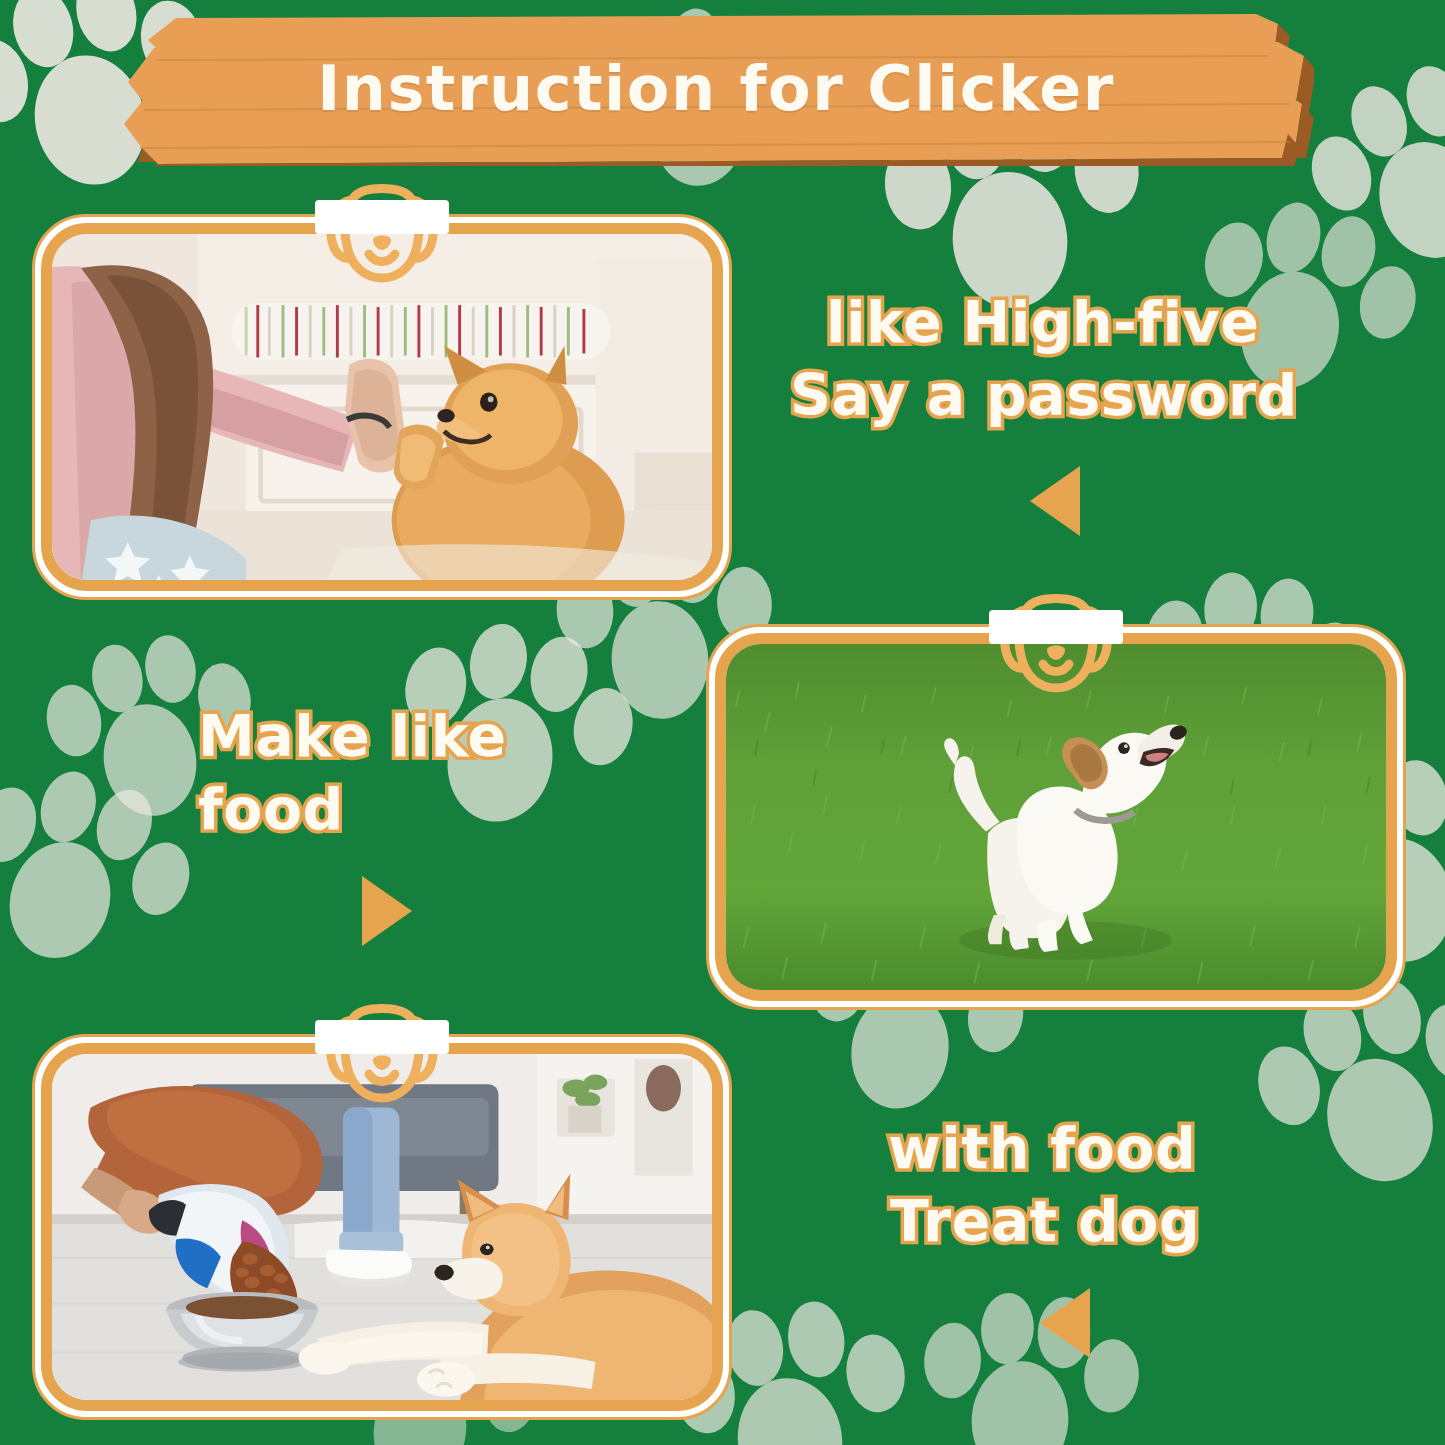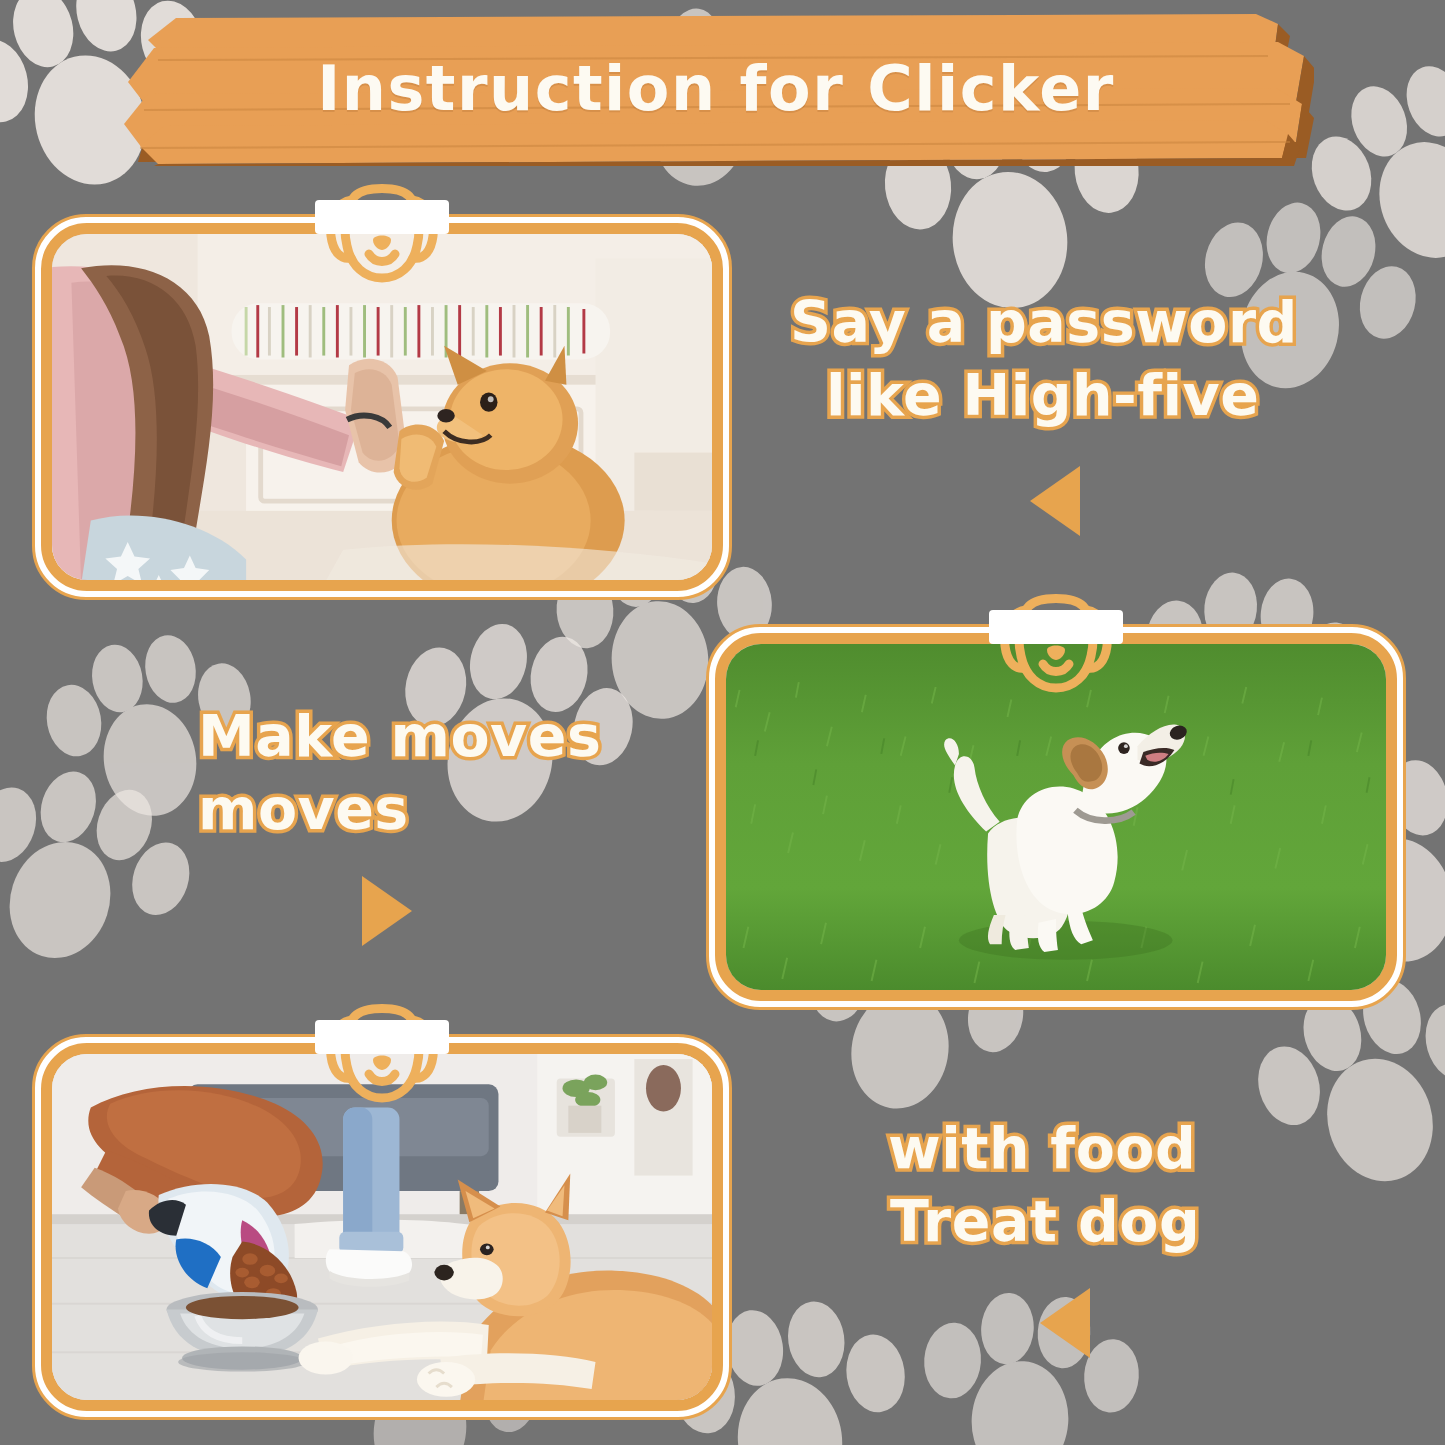--- a/index.html
+++ b/index.html
@@ -9,21 +9,21 @@
     height: 1445px;
     background: #ffffff;
     font-family: "DejaVu Sans", sans-serif;
     overflow: hidden;
   }
 
   #poster {
     position: relative;
     width: 1445px;
     height: 1445px;
-    background: #737373;
+    background: #15803d;
     overflow: hidden;
   }
 
   
   #paw-layer {
     position: absolute;
     inset: 0;
     z-index: 0;
     pointer-events: none;
   }
@@ -324,22 +324,22 @@
           <path d="M62,76 C68,86 82,86 88,76"></path>
         </g>
         <circle cx="61" cy="45" r="6" fill="#eeb05c"></circle>
         <circle cx="89" cy="45" r="6" fill="#eeb05c"></circle>
         <path d="M66,62 C66,56 84,56 84,62 C84,68 78,72 75,72 C72,72 66,68 66,62 Z" fill="#eeb05c"></path>
       </svg>
     </div>
   </div>
 
   <div class="caption" style="left:790px; top:286px; width:560px; text-align:left;">
+    <span class="ln" style="margin-left:36px;">like High-five</span>
     <span class="ln">Say a password</span>
-    <span class="ln" style="margin-left:36px;">like High-five</span>
   </div>
   <div class="arrow arrow-left" style="left:1030px; top:466px;"></div>
 
   <div class="photo-card" style="left:706px; top:624px; width:700px; height:386px;">
     <div class="frame-outer"></div>
     <div class="frame-inner">
       <div class="photo-art">
         <svg viewBox="0 0 680 366" width="100%" height="100%" preserveAspectRatio="xMidYMid slice" aria-hidden="true">
           <defs>
             <linearGradient id="grassg" x1="0" y1="0" x2="0" y2="1">
@@ -412,22 +412,22 @@
           <path d="M62,76 C68,86 82,86 88,76"></path>
         </g>
         <circle cx="61" cy="45" r="6" fill="#eeb05c"></circle>
         <circle cx="89" cy="45" r="6" fill="#eeb05c"></circle>
         <path d="M66,62 C66,56 84,56 84,62 C84,68 78,72 75,72 C72,72 66,68 66,62 Z" fill="#eeb05c"></path>
       </svg>
     </div>
   </div>
 
   <div class="caption" style="left:198px; top:700px; width:520px; text-align:left;">
-    <span class="ln">Make moves</span>
-    <span class="ln">moves</span>
+    <span class="ln">Make like</span>
+    <span class="ln">food</span>
   </div>
   <div class="arrow arrow-right" style="left:362px; top:876px;"></div>
 
   <div class="photo-card" style="left:32px; top:1034px; width:700px; height:386px;">
     <div class="frame-outer"></div>
     <div class="frame-inner">
       <div class="photo-art">
         <svg viewBox="0 0 680 366" width="100%" height="100%" preserveAspectRatio="xMidYMid slice" aria-hidden="true">
 
           <rect width="680" height="366" fill="#e9e6e2"></rect>

